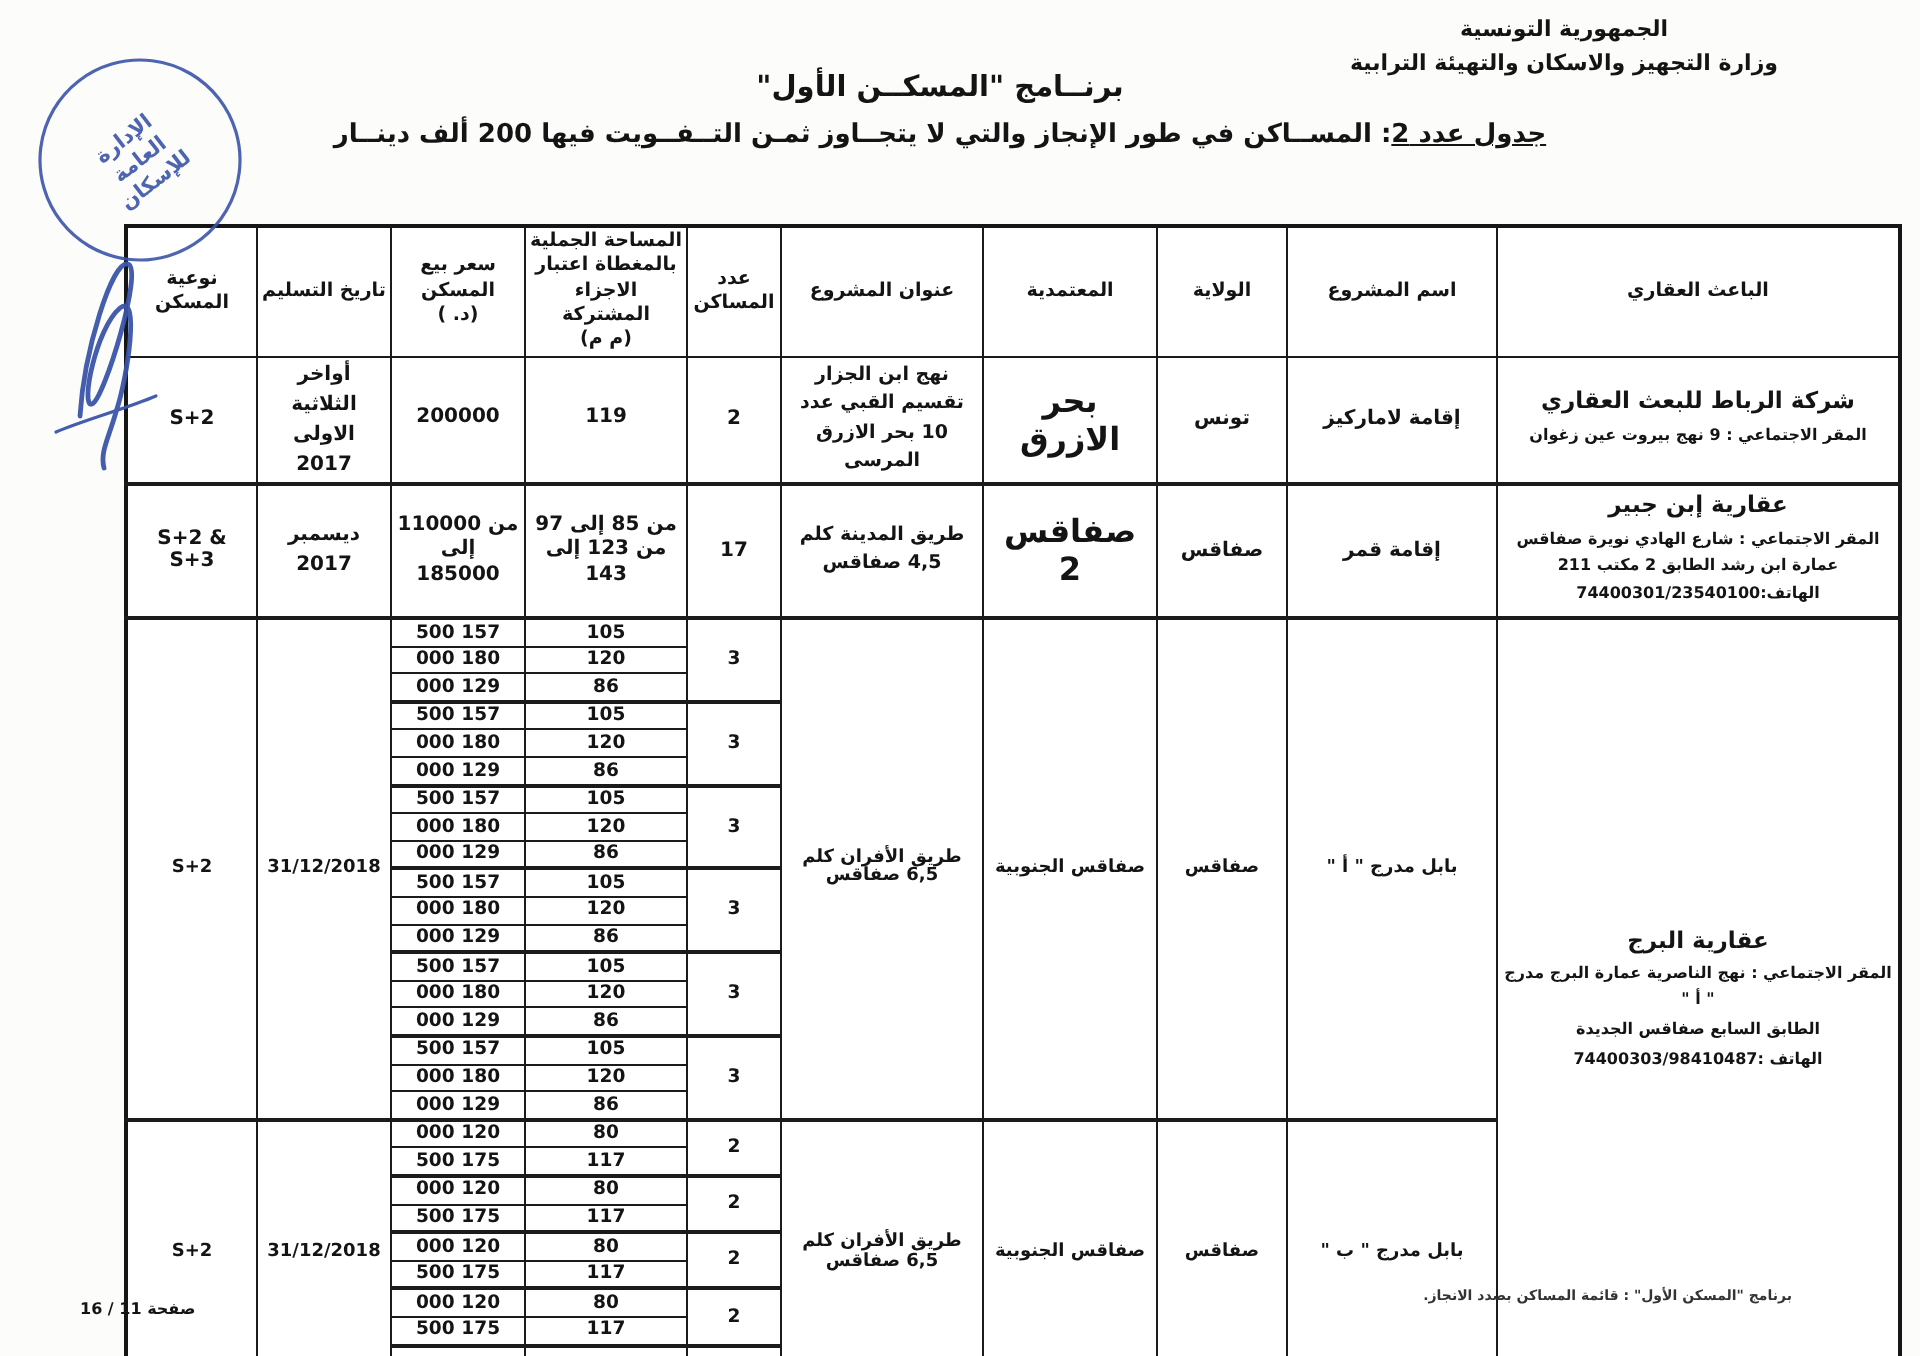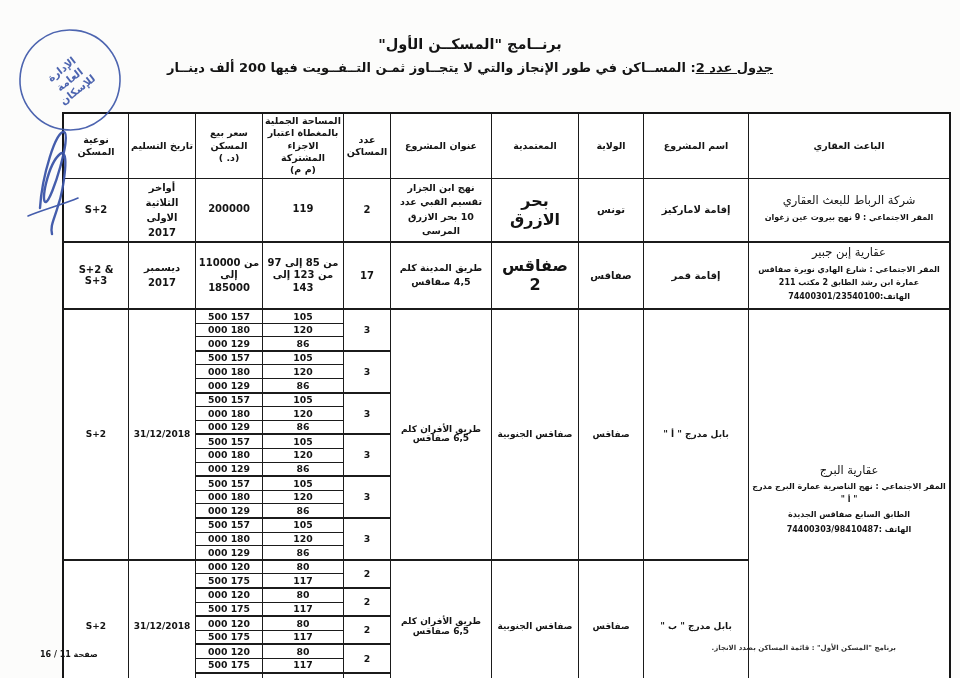--- a/index.html
+++ b/index.html
@@ -34,41 +34,45 @@
     font-weight:bold;padding:1px 2px;overflow:hidden;
   }
   thead th{height:54px;font-size:9.5px;line-height:1.3;white-space:pre-line;}
   tr.block-0 td{height:46px;}
   tr.block-1 td{height:50px;}
   tr.sub td{height:12.6px;font-size:9px;line-height:1.05;padding:0 2px;}
   tbody tr:last-child td{height:19px;}
   tr.block-first td{border-top-width:2px;}
   tr.gs td{border-top-width:2px;}
   td.cell-developer{font-size:9px;padding:2px 4px;}
-  .dev-title{font-size:11.5px;font-weight:normal;margin-bottom:5px;}
+  .dev-title{font-size:11.5px;font-weight:bold;margin-bottom:5px;}
   .dev-line{font-size:8px;font-weight:bold;line-height:1.6;margin:2px 0;}
   td.cell-project{font-size:10px;}
   td.cell-governorate{font-size:10px;}
   td.cell-delegation{font-size:16px;}
   td.cell-address{font-size:9.5px;line-height:1.5;}
   td.cell-units{font-size:10px;}
   td.cell-area{font-size:10px;line-height:1.25;}
   td.cell-price{font-size:10px;line-height:1.25;text-align:center;}
   tr.sub td.cell-area,tr.sub td.cell-price,tr.sub td.cell-units{font-size:9.3px;}
   td.cell-delivery{font-size:10px;line-height:1.5;}
   td.cell-type{font-size:10px;}
   
   .footer-left{position:absolute;top:650px;left:40px;font-size:8px;font-weight:bold;}
   .footer-right{position:absolute;top:644px;right:64px;font-size:7px;font-weight:bold;color:#333;}
 </style>
 </head>
 <body>
 
 <div class="page">
 
+  <div class="ministry">
+    <div>الجمهورية التونسية</div>
+    <div>وزارة التجهيز والاسكان والتهيئة الترابية</div>
+  </div>
 
   <div class="titles">
     <div class="title-main">برنــامج  "المسكــن الأول"</div>
     <div class="title-sub"><span class="under">جدول عدد 2</span><span>: المســاكن في طور الإنجاز والتي لا يتجــاوز ثمـن التــفــويت فيها 200 ألف دينــار</span></div>
   </div>
 
   <div class="stamp">
     <svg width="136" height="136" viewBox="0 0 136 136">
       <circle cx="68" cy="68" r="50" fill="none" stroke="currentColor" stroke-width="1.6"></circle>
       <defs>

